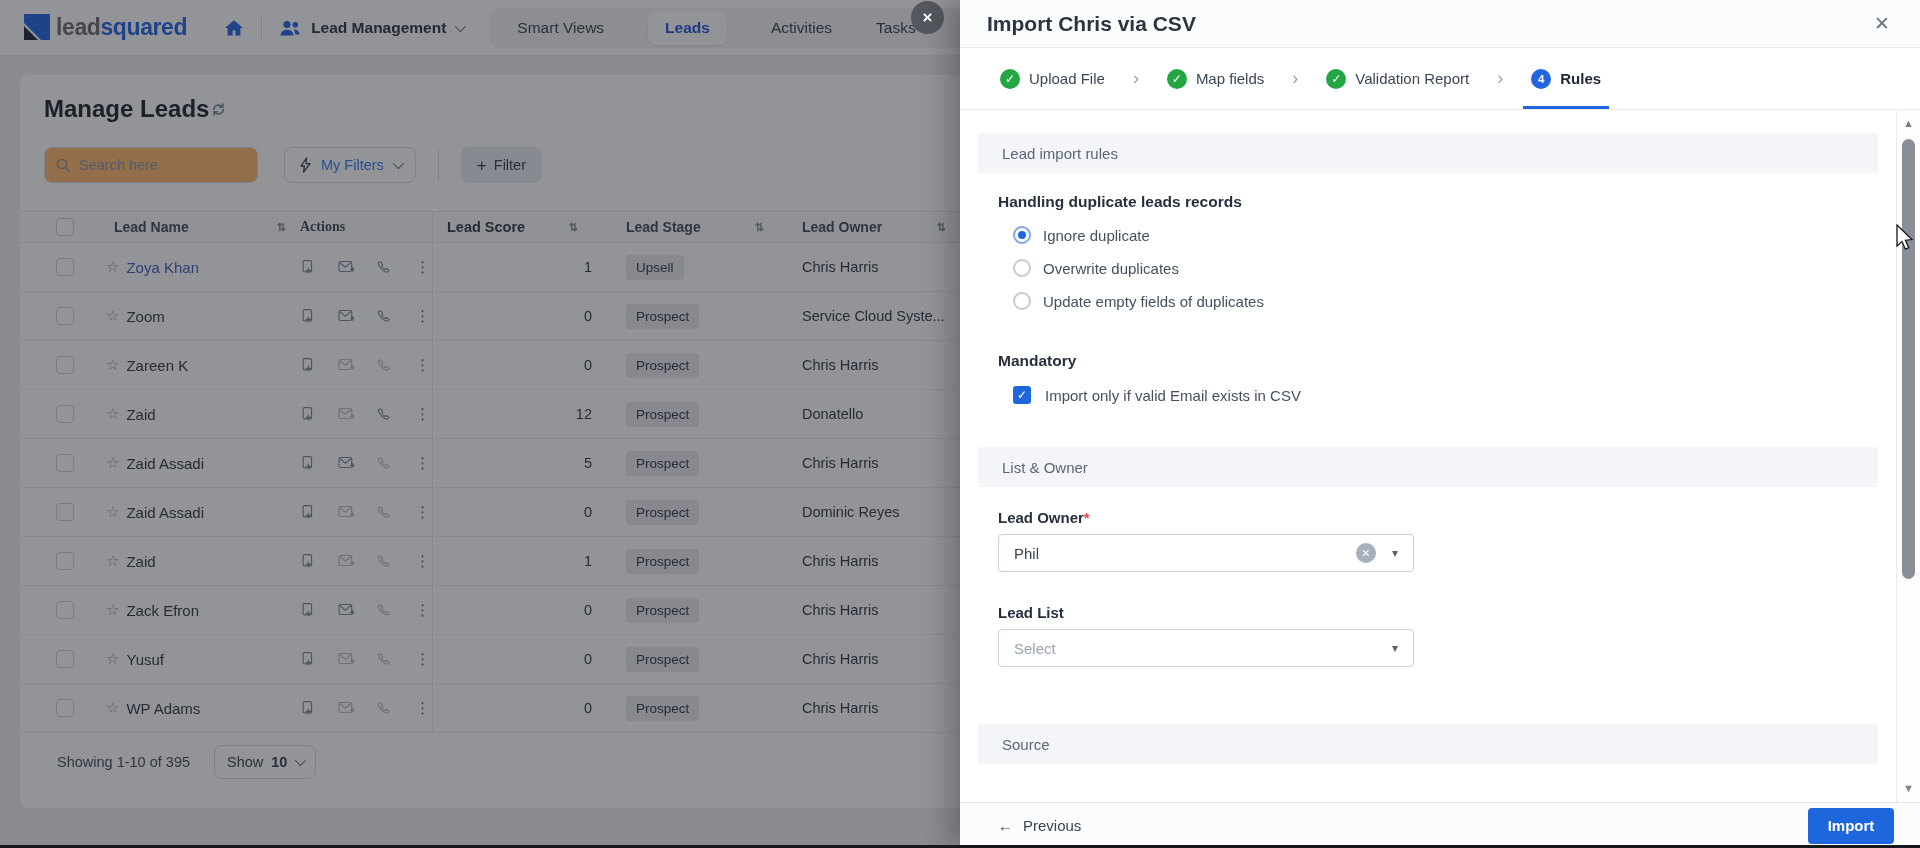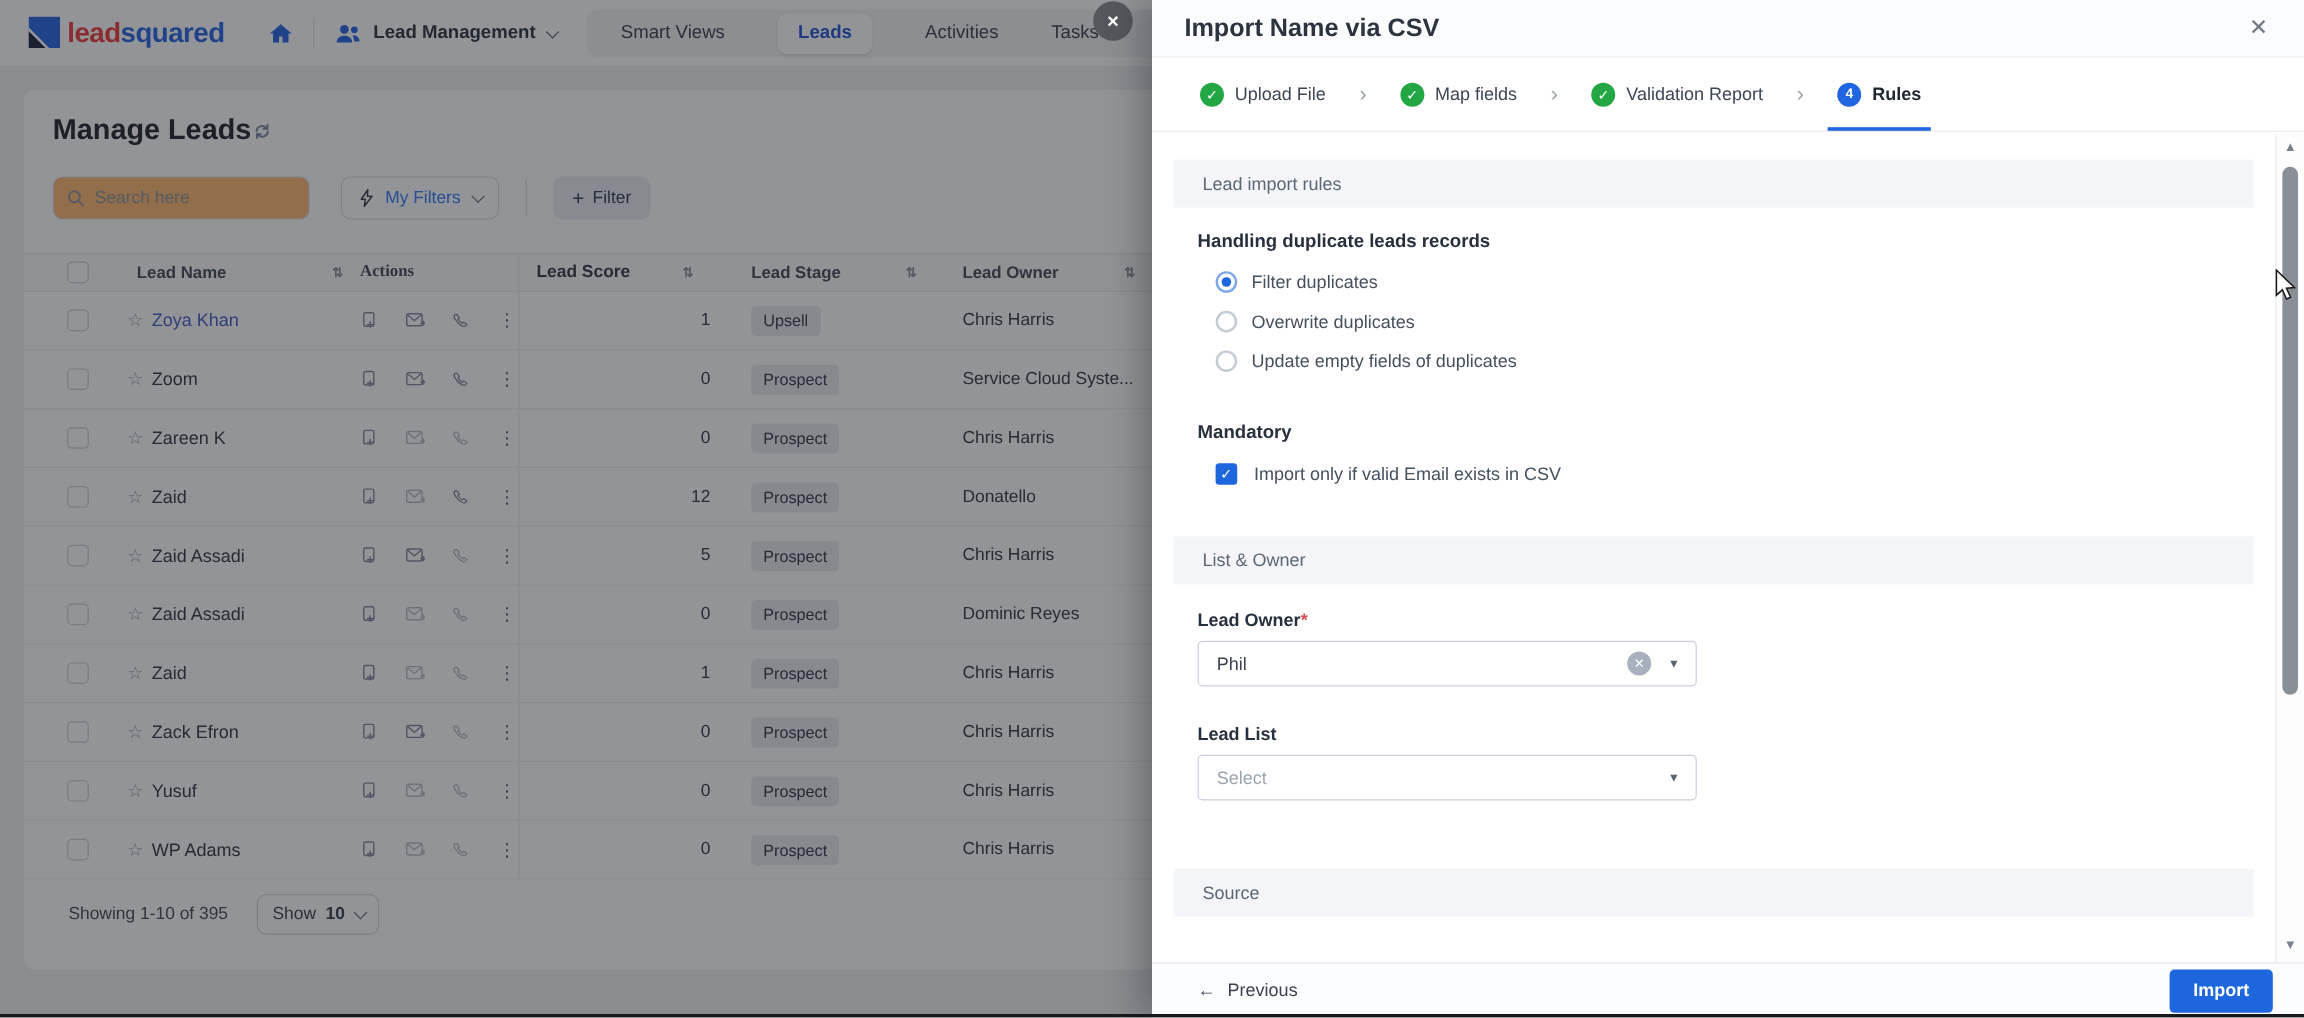--- a/index.html
+++ b/index.html
@@ -5,21 +5,21 @@
   * { box-sizing: border-box; margin: 0; padding: 0; }
   html,body { width:1920px; height:848px; overflow:hidden; }
   body { font-family:"Liberation Sans", sans-serif; background:#eef0f3; position:relative; color:#39414f; }
 
   
   .app { position:absolute; inset:0; z-index:1; }
 
   .topnav { height:55px; background:#ffffff; display:flex; align-items:center; padding:0 20px; }
   .brand { display:flex; align-items:center; gap:6px; }
   .brand-text { font-size:23px; letter-spacing:-0.4px; }
-  .brand-lead { color:#ef4444; font-weight:600; }
+  .brand-lead { color:#737373; font-weight:600; }
   .brand-squared { color:#2e6be5; font-weight:600; }
   .nav-home { margin-left:36px; display:flex; align-items:center; cursor:pointer; }
   .nav-sep { width:1px; height:26px; background:#dfe3e9; margin:0 16px; }
   .workspace { display:flex; align-items:center; gap:9px; font-size:15.5px; color:#333c4a; font-weight:600; cursor:pointer; }
   .chev { width:8px; height:8px; border-right:1.8px solid #6b7482; border-bottom:1.8px solid #6b7482; transform:rotate(45deg) translateY(-2px); display:inline-block; }
   .tabsbox { margin-left:26px; display:flex; align-items:center; gap:44px; background:#f3f4f6; border-radius:10px; height:40px; padding:0 28px; }
   .tab { font-size:15.5px; color:#3f4856; cursor:pointer; white-space:nowrap; }
   .tab.active { background:#ffffff; color:#2d5bd7; font-weight:700; padding:8px 17px; border-radius:8px; box-shadow:0 1px 2px rgba(30,40,60,.08); }
 
   .card { position:absolute; left:20px; top:75px; width:1140px; bottom:40px; background:#ffffff; border-radius:8px; padding:0 0 0 24px; display:flex; flex-direction:column; align-items:flex-start; }
@@ -576,21 +576,21 @@
   </div>
 </div>
 
 <div class="overlay"></div>
 <div class="close-circle">
     <span>×</span>
   </div>
 
 <div class="drawer">
   <div class="d-header">
-    <span class="d-title">Import Name via CSV</span>
+    <span class="d-title">Import Chris via CSV</span>
     <span class="d-close">✕</span>
   </div>
 
   <div class="steps">
     <div class="step">
       <span class="s-ic s-done">
           <span>✓</span>
         </span>
       <span>Upload File</span>
     </div>
@@ -619,21 +619,21 @@
 
   <div class="d-body">
     <div class="sectionbar">
         <span>Lead import rules</span>
       </div>
 
     <div class="h-bold">Handling duplicate leads records</div>
 
     <div class="radio-row">
       <span class="rd on"></span>
-      <span>Filter duplicates</span>
+      <span>Ignore duplicate</span>
     </div>
     <div class="radio-row">
       <span class="rd"></span>
       <span>Overwrite duplicates</span>
     </div>
     <div class="radio-row">
       <span class="rd"></span>
       <span>Update empty fields of duplicates</span>
     </div>
 

